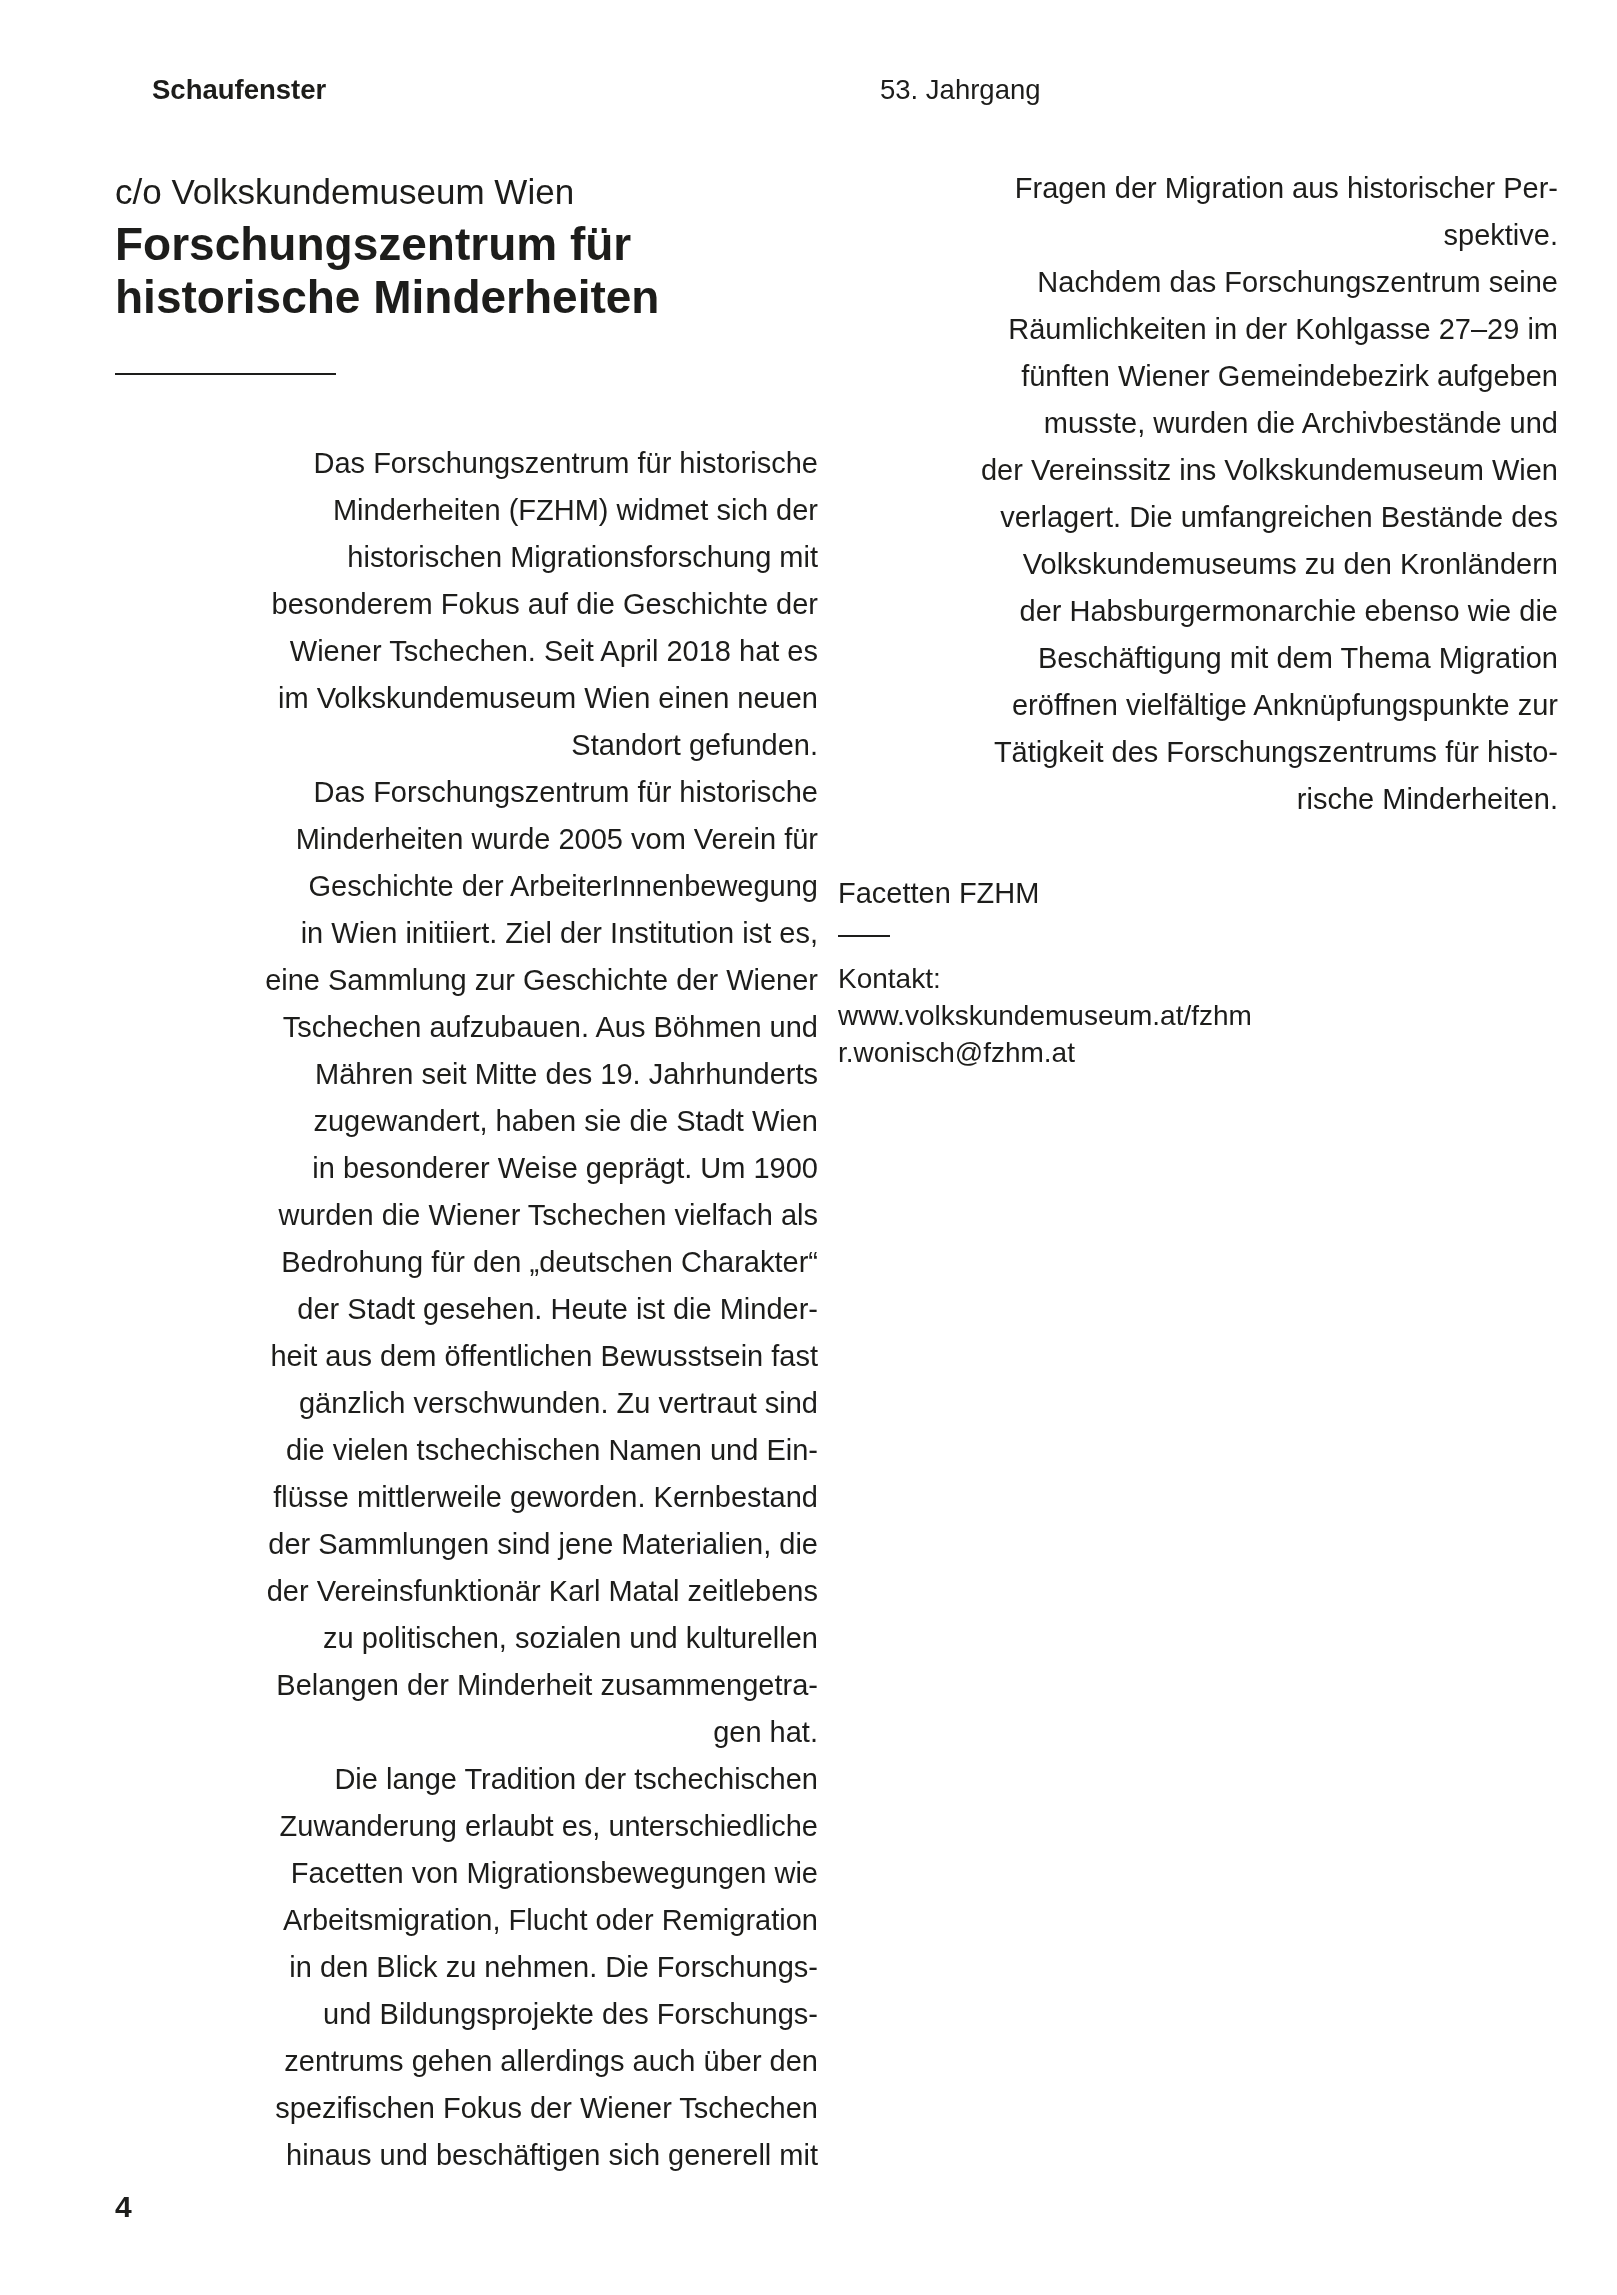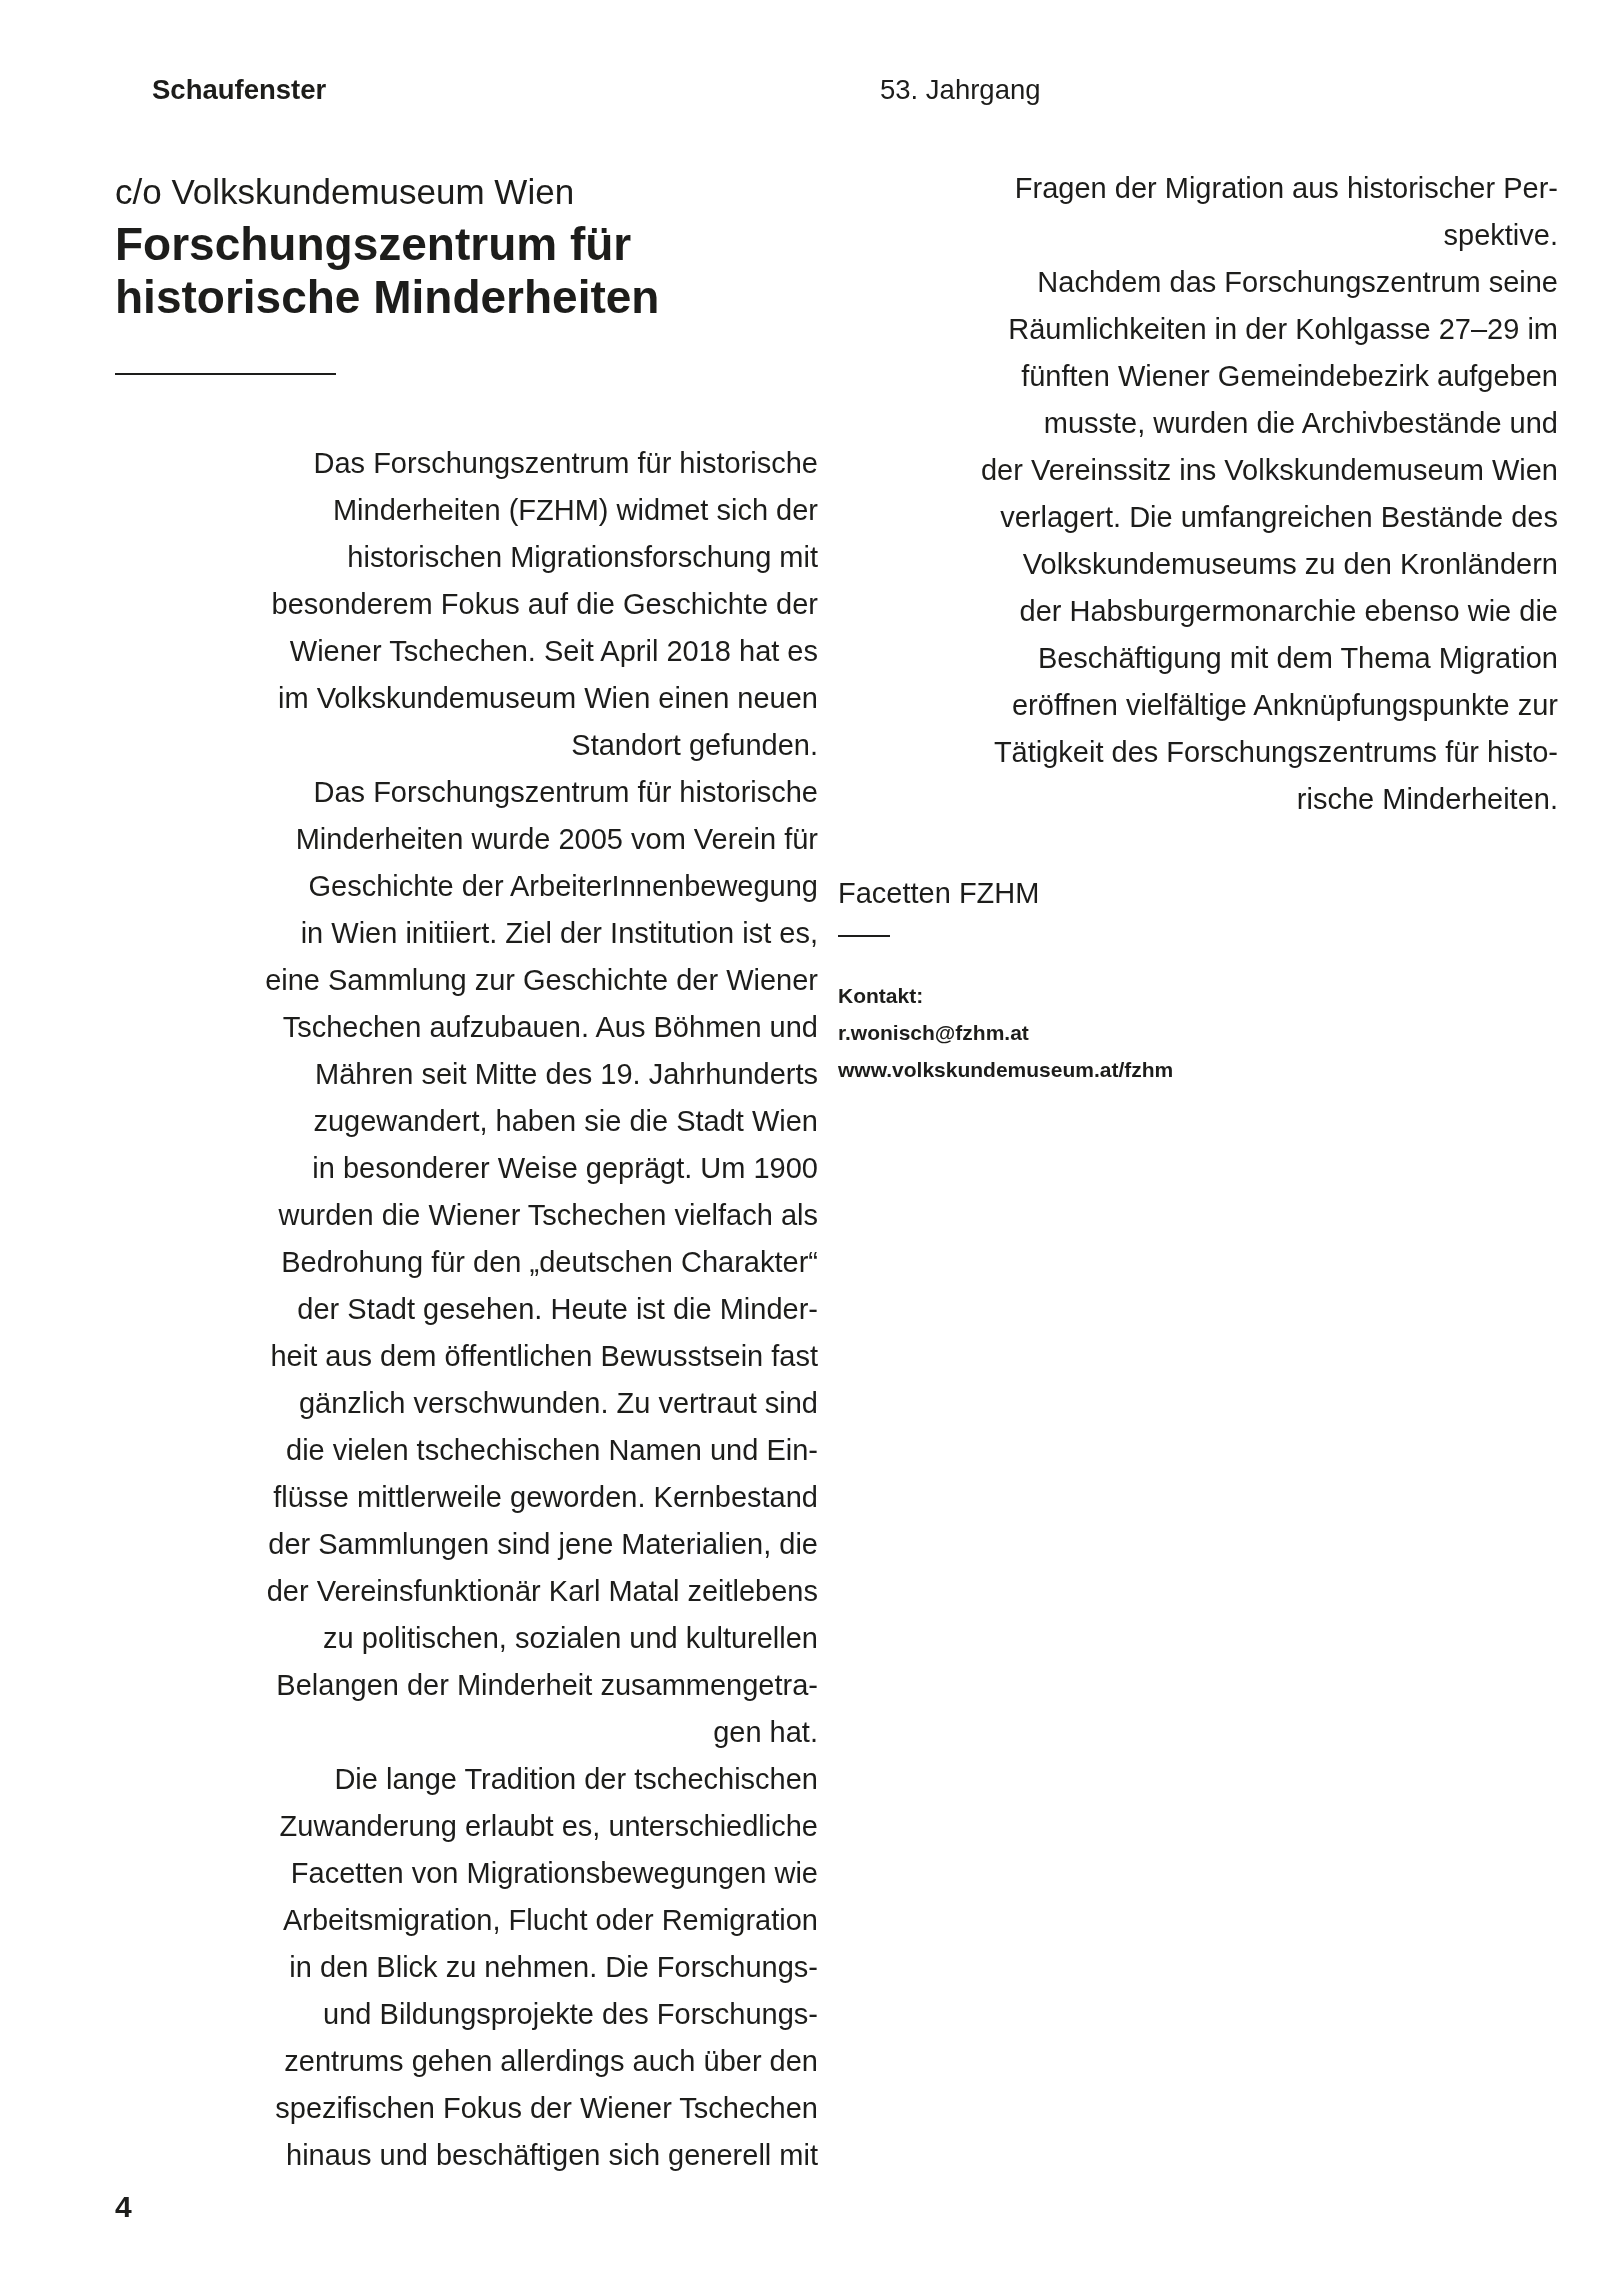--- a/index.html
+++ b/index.html
@@ -89,24 +89,23 @@
   .author-name {
     font-weight: 700;
   }
   .contact-rule {
     width: 52px;
     height: 1.6px;
     background: #1d1d1b;
     margin-top: 18px;
   }
   .contact {
-    margin-top: 40px;
-    font-size: 21px;
+    margin-top: 23px;
+    font-size: 28px;
     line-height: 37px;
-    font-weight: bold;
   }
   .contact-link {
     cursor: pointer;
   }
   .page-number {
     position: absolute;
     left: 115px;
     top: 2190px;
     font-size: 30px;
     font-weight: 700;
@@ -181,21 +180,21 @@
 rische Minderheiten.</p>
 
     <div class="author">
       <div class="author-role">Facetten FZHM</div>
     </div>
 
     <div class="contact-rule"></div>
 
     <div class="contact">
       <div>Kontakt:</div>
+      <div class="contact-link">www.volkskundemuseum.at/fzhm</div>
       <div class="contact-link">r.wonisch@fzhm.at</div>
-      <div class="contact-link">www.volkskundemuseum.at/fzhm</div>
     </div>
   </section>
 
   <span class="page-number">4</span>
 
 </div>
 
 
 </body></html>

